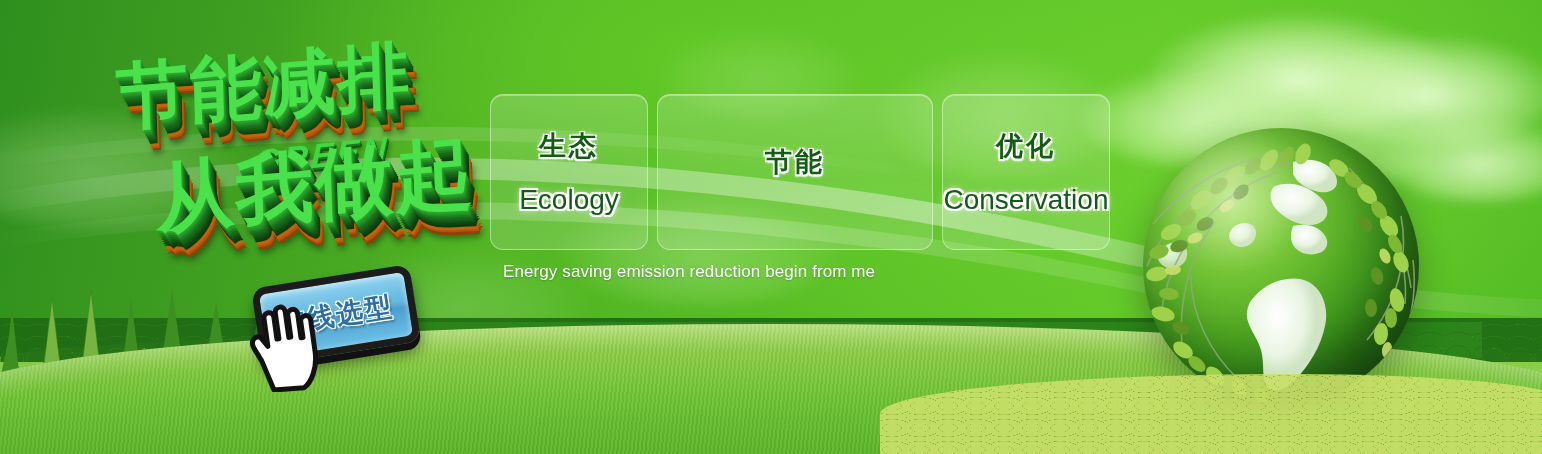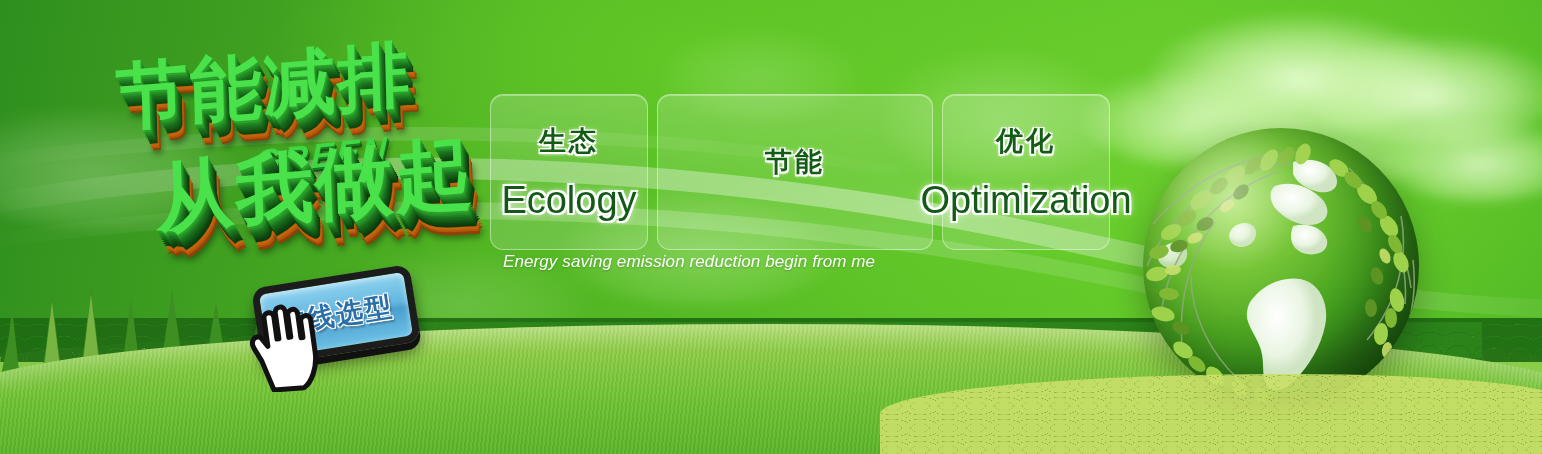--- a/index.html
+++ b/index.html
@@ -148,31 +148,30 @@
   .card.w2{ width:276px; }
   .card.w3{ width:168px; }
 
   .card-cn{
     font-size:27px; font-weight:bold; color:#125c14; letter-spacing:3px;
     margin-bottom:20px;
     text-shadow:0 0 4px #fff, 1.5px 1.5px 0 #fff, -1.5px -1.5px 0 #fff,
                 1.5px -1.5px 0 #fff, -1.5px 1.5px 0 #fff, 0 2px 3px rgba(255,255,255,.9);
   }
   .card-en{
-    font-size:38px; color:#14591a; letter-spacing:0px;
+    font-size:28px; color:#14591a; letter-spacing:0px;
     text-shadow:0 0 5px #fff, 2px 2px 0 #fff, -2px -2px 0 #fff,
                 2px -2px 0 #fff, -2px 2px 0 #fff, 0 0 9px rgba(255,255,255,.85);
     text-align:center;
   }
 
   .tagline{
-    position:absolute; left:503px; top:252px;
+    position:absolute; left:503px; top:262px;
     font-size:17px; color:#ffffff; letter-spacing:.1px;
     text-shadow:0 1px 2px rgba(0,0,0,.22);
-    font-style:italic;
   }
 </style>
 </head>
 <body>
 
 <div id="banner">
 
   <div class="cloud c1"></div>
   <div class="cloud c2"></div>
   <div class="cloud c3"></div>
@@ -359,19 +358,19 @@
   <div class="cards">
     <div class="card w1">
       <div class="card-cn">生态</div>
       <div class="card-en">Ecology</div>
     </div>
     <div class="card w2">
       <div class="card-cn">节能</div>
     </div>
     <div class="card w3">
       <div class="card-cn">优化</div>
-      <div class="card-en">Optimization</div>
+      <div class="card-en">Conservation</div>
     </div>
   </div>
 
   <div class="tagline">Energy saving emission reduction begin from me</div>
 
 </div>
 
 </body></html>

